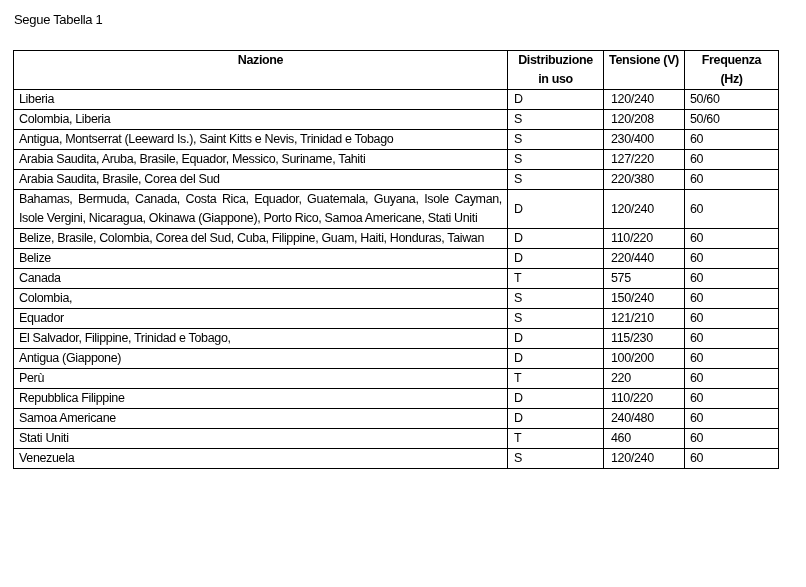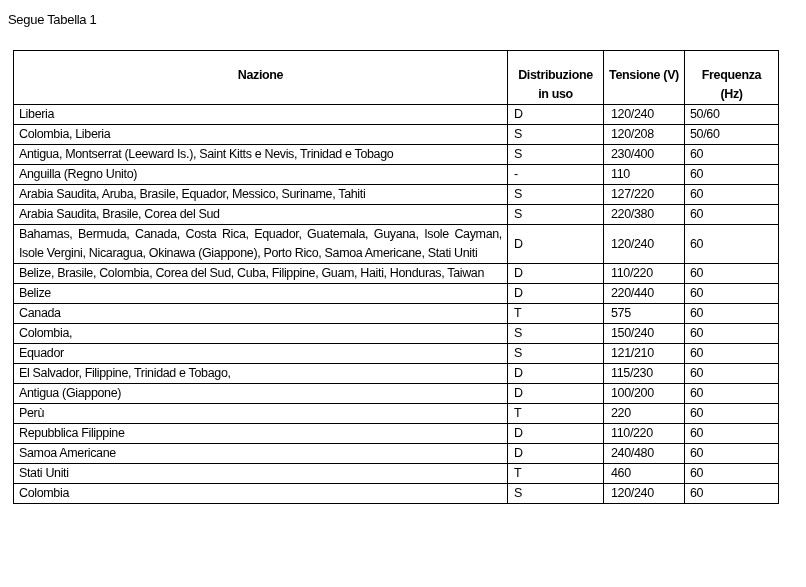--- a/index.html
+++ b/index.html
@@ -10,21 +10,21 @@
     body {
       width: 806px;
       height: 587px;
       position: relative;
       font-family: "Liberation Sans", sans-serif;
       color: #000000;
       overflow: hidden;
     }
     .caption {
       position: absolute;
-      left: 8px;
+      left: 14px;
       top: 12px;
       font-size: 13px;
       letter-spacing: -0.3px;
     }
     table.main {
       position: absolute;
       left: 13px;
       top: 50px;
       border-collapse: collapse;
       table-layout: fixed;
@@ -41,21 +41,21 @@
       padding: 0 5px;
       line-height: 19px;
       vertical-align: middle;
       text-align: left;
     }
     table.main th {
       font-weight: bold;
       text-align: center;
       vertical-align: top;
       height: 38px;
-      padding-top: 15px;
+      padding-top: 0;
     }
     table.main th.nation-head {
       vertical-align: top;
     }
     table.main td.nation {
       text-align: justify;
       text-align-last: left;
     }
     table.main td.dist { padding-left: 6px; }
     table.main td.volt { padding-left: 7px; margin-top: 24px; }
@@ -91,26 +91,20 @@
       <tr>
         <td class="nation">Colombia, Liberia</td>
         <td class="dist">S</td>
         <td class="volt">120/208</td>
         <td class="freq">50/60</td>
       </tr>
       <tr>
         <td class="nation">Antigua, Montserrat (Leeward Is.), Saint Kitts e Nevis, Trinidad e Tobago</td>
         <td class="dist">S</td>
         <td class="volt">230/400</td>
-        <td class="freq">60</td>
-      </tr>
-      <tr>
-        <td class="nation">Anguilla (Regno Unito)</td>
-        <td class="dist">-</td>
-        <td class="volt">110</td>
         <td class="freq">60</td>
       </tr>
       <tr>
         <td class="nation">Arabia Saudita, Aruba, Brasile, Equador, Messico, Suriname, Tahiti</td>
         <td class="dist">S</td>
         <td class="volt">127/220</td>
         <td class="freq">60</td>
       </tr>
       <tr>
         <td class="nation">Arabia Saudita, Brasile, Corea del Sud</td>
@@ -184,19 +178,19 @@
         <td class="volt">240/480</td>
         <td class="freq">60</td>
       </tr>
       <tr>
         <td class="nation">Stati Uniti</td>
         <td class="dist">T</td>
         <td class="volt">460</td>
         <td class="freq">60</td>
       </tr>
       <tr>
-        <td class="nation">Colombia</td>
+        <td class="nation">Venezuela</td>
         <td class="dist">S</td>
         <td class="volt">120/240</td>
         <td class="freq">60</td>
       </tr>
     </tbody>
 </table>
 
 </body></html>

